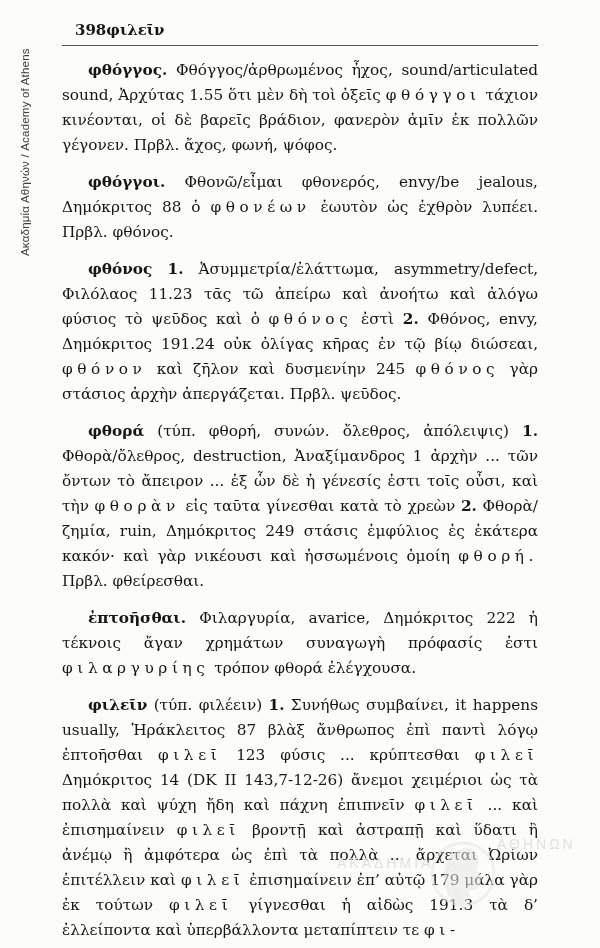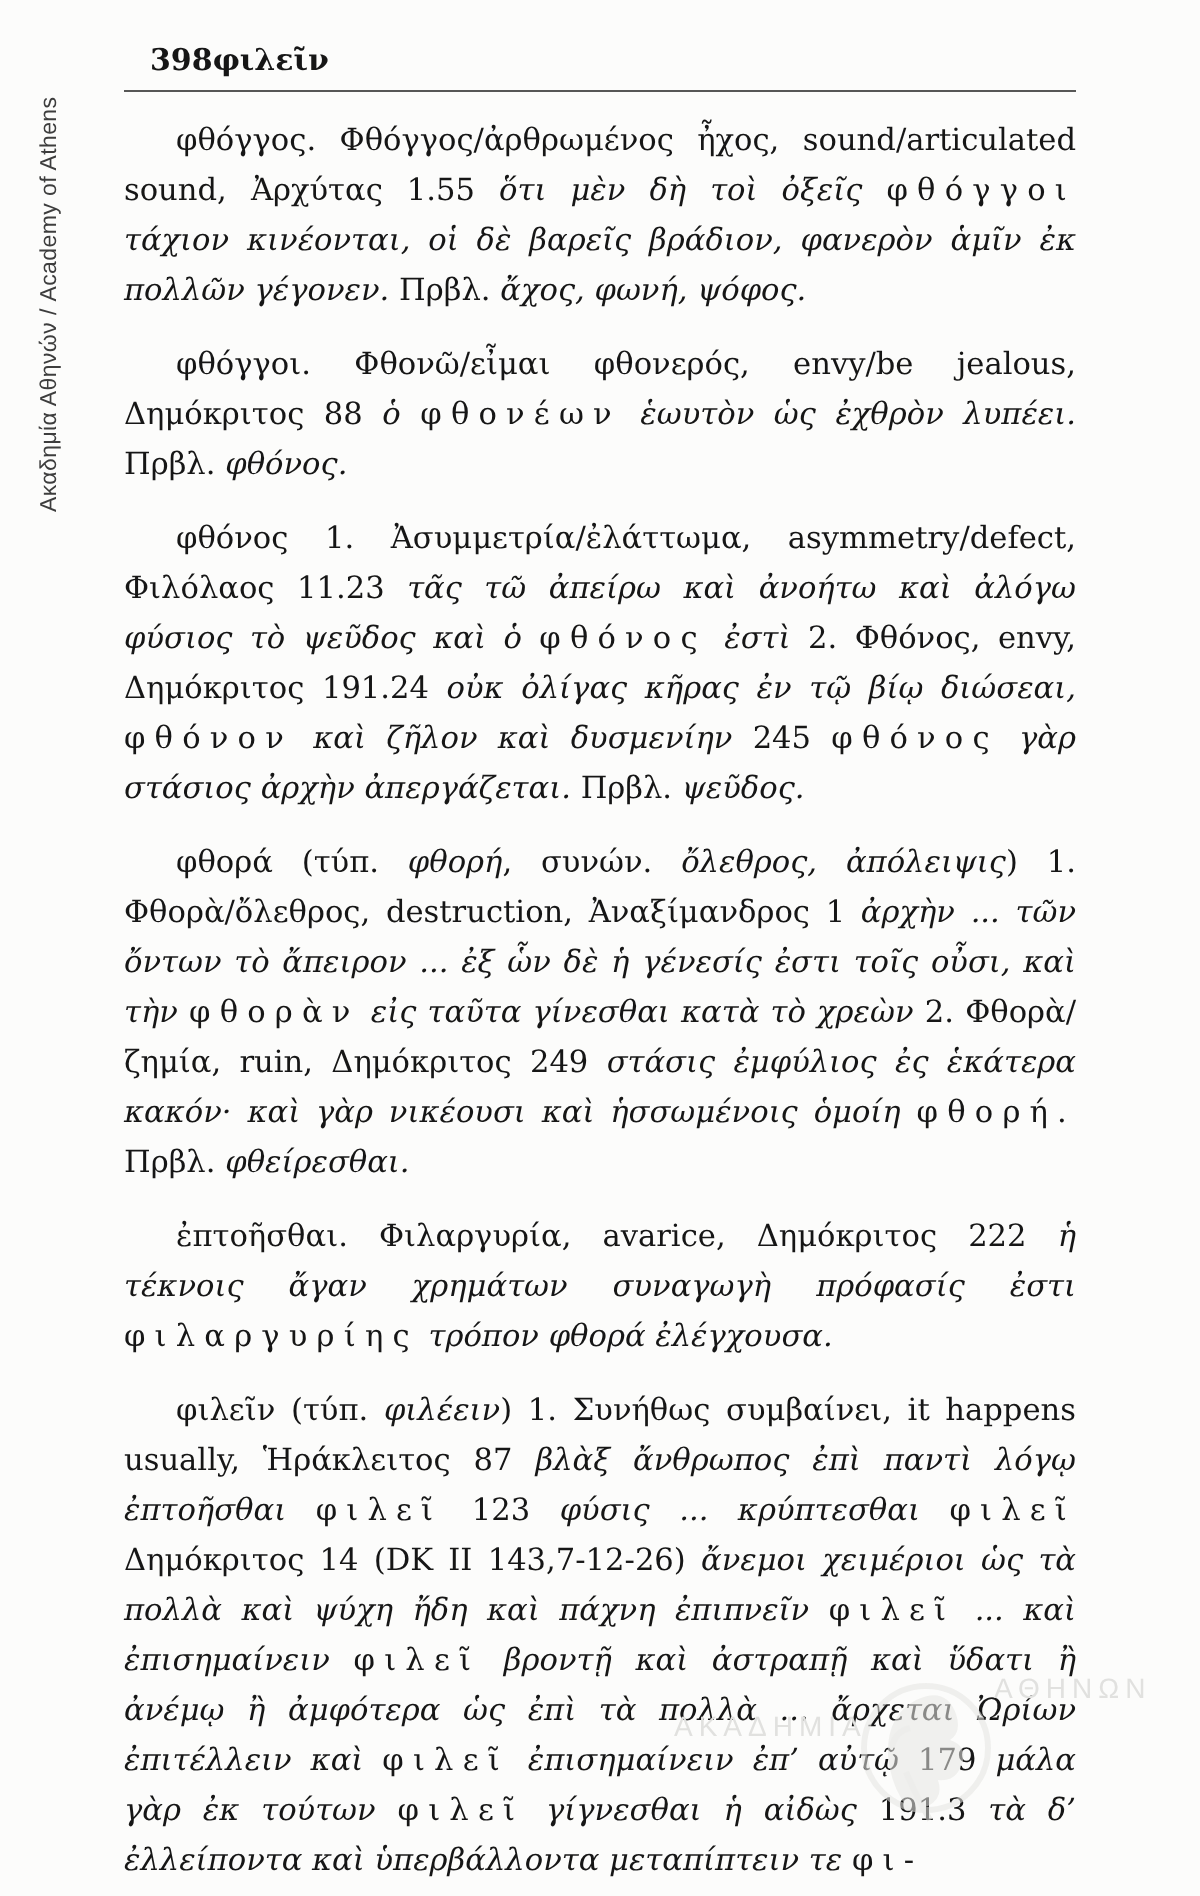--- a/index.html
+++ b/index.html
@@ -15,22 +15,22 @@
   }
   .header-rule{
     position:absolute;left:62px;top:45px;width:476px;height:0;
     border-top:1.7px solid rgba(45,45,45,.8);
   }
   main{position:absolute;left:62px;top:58px;width:476px}
   p.entry{
     margin:0 0 12px 0;text-indent:26px;text-align:justify;
     font-size:15.3px;line-height:25px;
   }
-  .seg-b{font-weight:400}
-  .seg-i{font-style:italic}
+  .seg-b{font-weight:700}
+  .seg-i{}
   .seg-is{letter-spacing:.3em}
   .sidebar-attrib{
     position:absolute;left:19px;top:256px;white-space:nowrap;
     transform:rotate(-90deg);transform-origin:0 0;
     font-family:"Liberation Sans",sans-serif;font-size:11.5px;color:#3d3d3d;
     letter-spacing:.2px;
   }
   .wm-text{
     position:absolute;font-family:"Liberation Sans",sans-serif;
     color:var(--wm,#e1e1df);letter-spacing:3px;font-size:14px;font-weight:normal;

